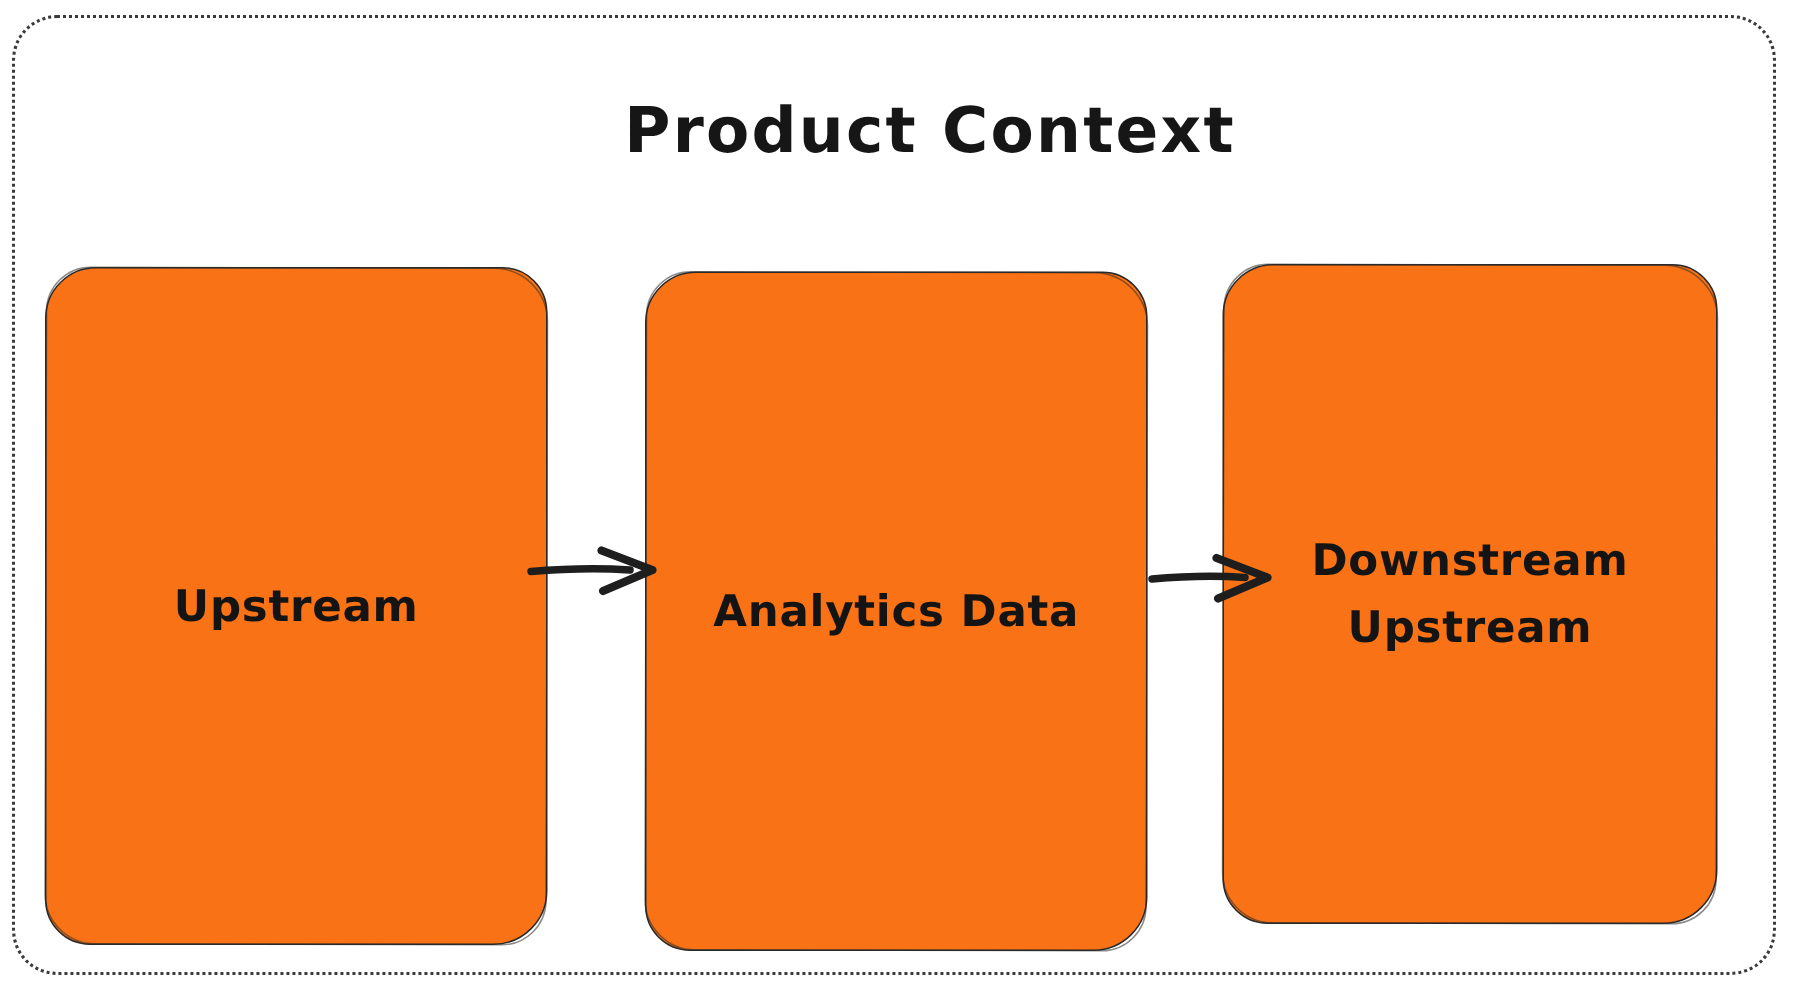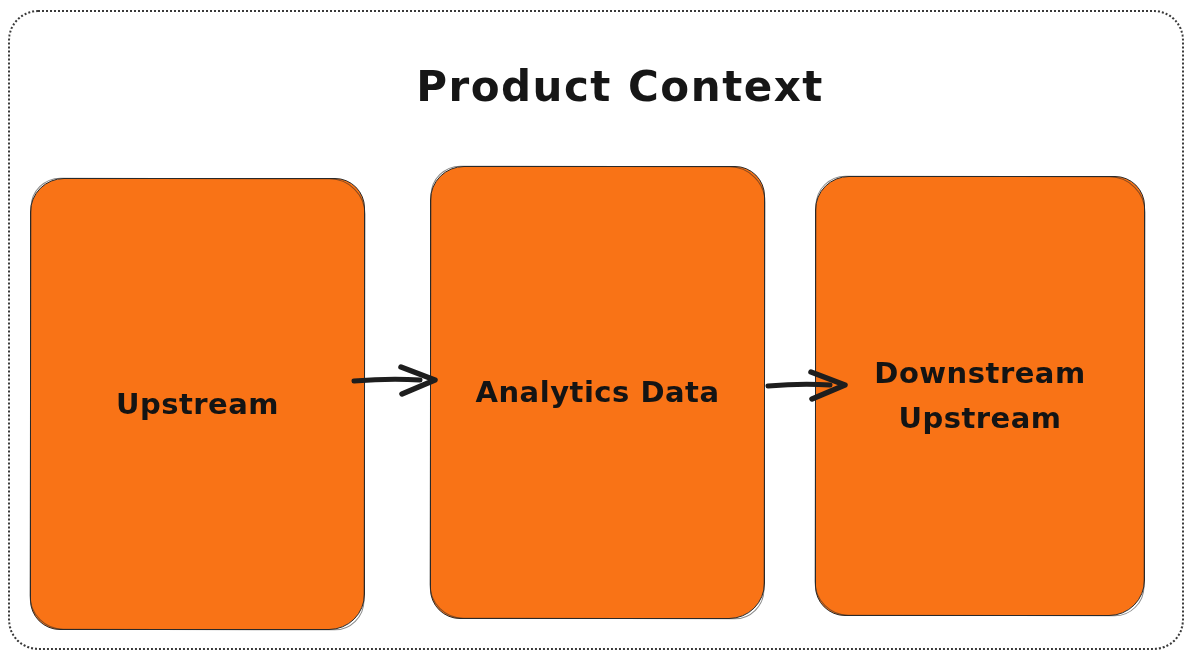--- a/index.html
+++ b/index.html
@@ -56,21 +56,21 @@
   .node::before {
     content: "";
     position: absolute;
     inset: -1px;
     border: 1px solid rgba(42, 42, 42, 0.55);
     border-radius: 30px 36px 30px 34px;
     transform: rotate(0.15deg);
     pointer-events: none;
   }
   .node1 { left: 30px;  top: 178px; width: 335px; height: 452px; }
-  .node2 { left: 430px; top: 166px; width: 335px; height: 453px; }
+  .node2 { left: 430px; top: 181px; width: 335px; height: 453px; }
   .node3 { left: 815px; top: 176px; width: 330px; height: 440px; }
   .label {
     text-align: center;
     font-size: 29px;
     font-weight: 600;
     line-height: 45px;
     letter-spacing: 0.5px;
     color: #141414;
   }
   .label span { display: block; }

